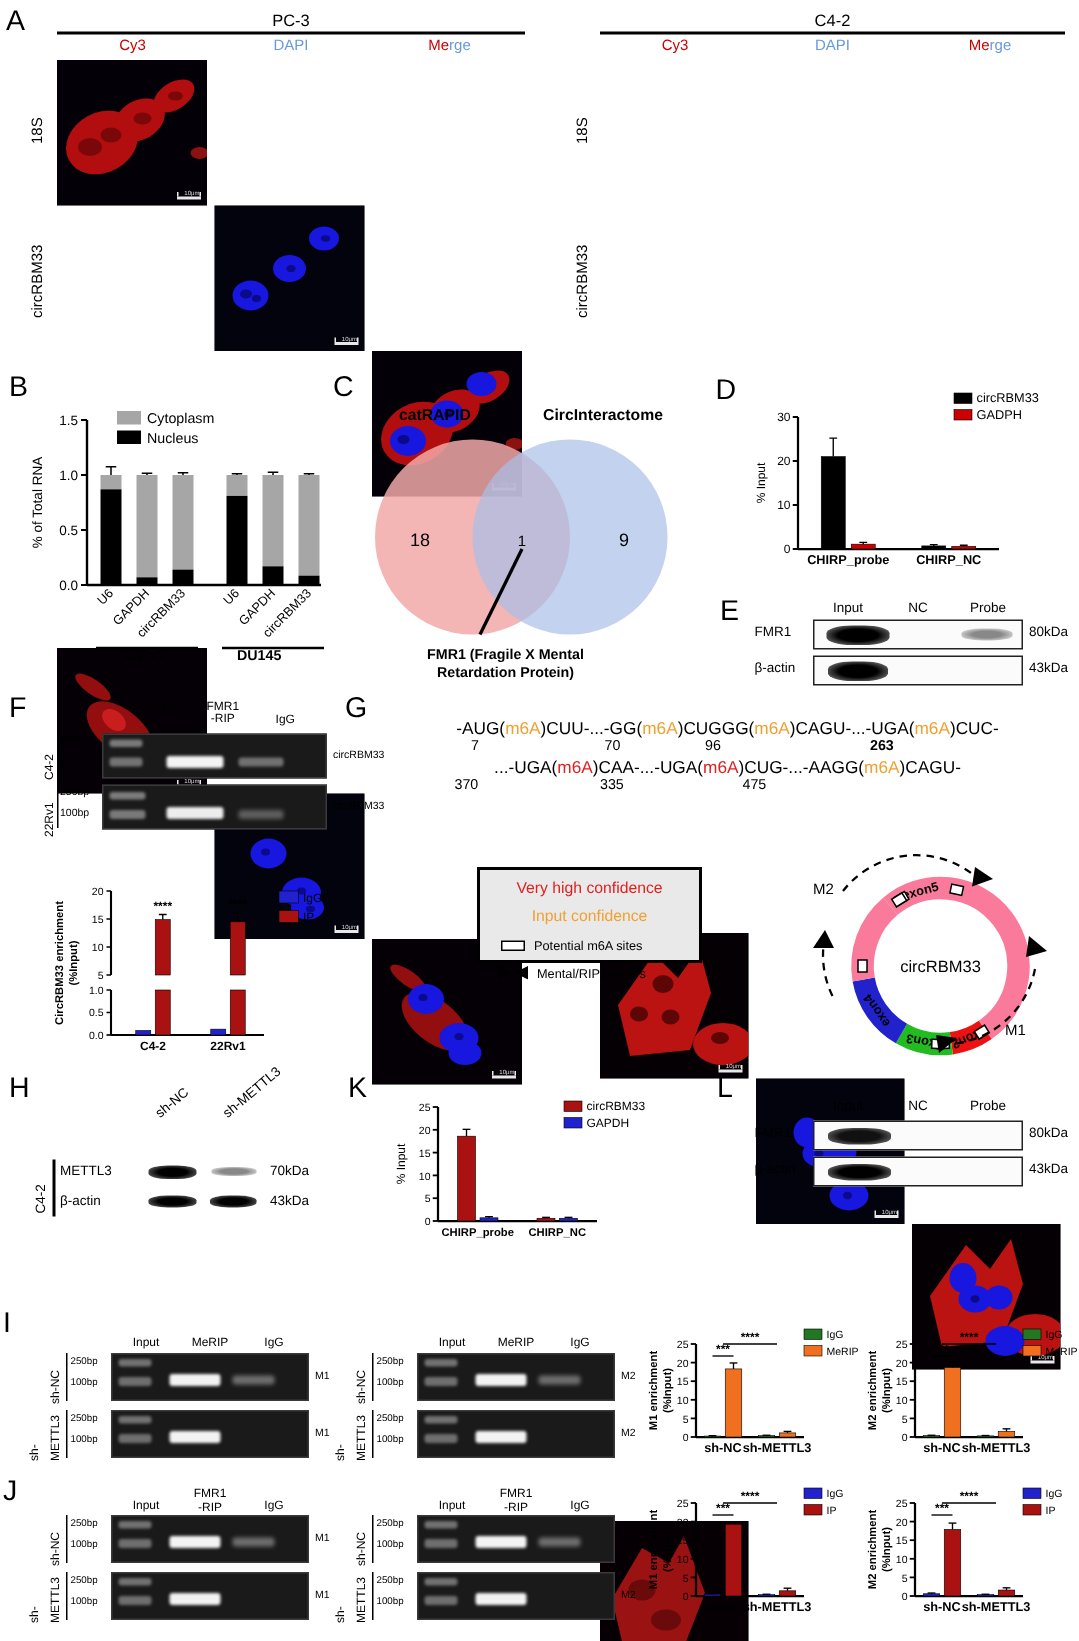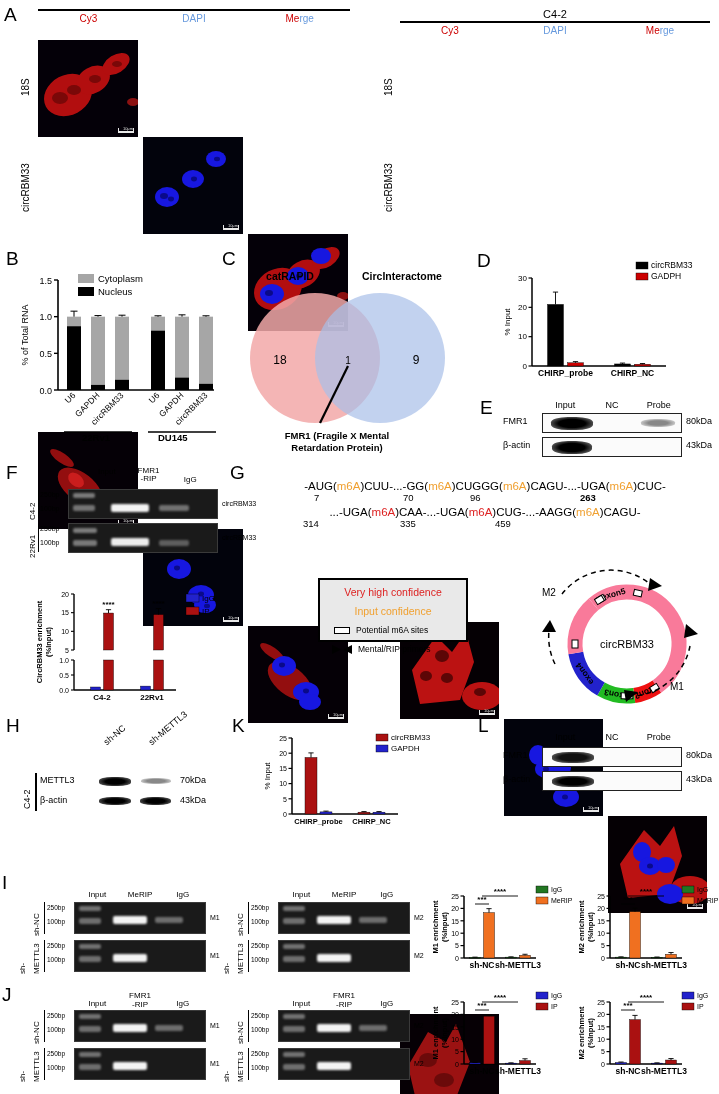--- a/index.html
+++ b/index.html
@@ -28,20 +28,21 @@
   svg text { font-family:"Liberation Sans", sans-serif; }
 </style>
 </head>
 <body>
 
 <div class="abs" style="left:4px;top:4px;">
   <span class="plabel">A</span>
 </div>
 
 <div class="abs" style="left:38px;top:8px;width:312px;">
+  <div style="text-align:center;font-size:11px;">PC-3</div>
   <div class="hdrline" style="margin-top:1px;"></div>
   <div style="display:flex;gap:5px;margin-top:2px;">
     <div style="flex:1;text-align:center;font-size:10px;color:#cc0000;">Cy3</div>
     <div style="flex:1;text-align:center;font-size:10px;color:#6699dd;">DAPI</div>
     <div style="flex:1;text-align:center;font-size:10px;"><span style="color:#cc0000">Me</span><span style="color:#6699dd">rge</span></div>
   </div>
 </div>
 
 <div class="abs vtext" style="left:20px;top:52px;height:70px;font-size:10px;display:flex;align-items:center;justify-content:center;">
   <span>18S</span>
@@ -471,23 +472,23 @@
 <div class="abs" style="left:255px;top:480px;width:460px;">
   <div style="font-size:11.5px;text-align:center;white-space:nowrap;" id="seqline1"><span style="color: rgb(0, 0, 0);">-AUG(</span><span style="color: rgb(240, 160, 48);">m6A</span><span style="color: rgb(0, 0, 0);">)CUU-...-GG(</span><span style="color: rgb(240, 160, 48);">m6A</span><span style="color: rgb(0, 0, 0);">)CUGGG(</span><span style="color: rgb(240, 160, 48);">m6A</span><span style="color: rgb(0, 0, 0);">)CAGU-...-UGA(</span><span style="color: rgb(240, 160, 48);">m6A</span><span style="color: rgb(0, 0, 0);">)CUC-</span></div>
   <div style="font-size:9.5px;position:relative;height:12px;">
     <span style="position:absolute;left:59px;">7</span>
     <span style="position:absolute;left:148px;">70</span>
     <span style="position:absolute;left:215px;">96</span>
     <span style="position:absolute;left:325px;font-weight:bold;">263</span>
   </div>
   <div style="font-size:11.5px;text-align:center;white-space:nowrap;margin-top:2px;" id="seqline2"><span style="color: rgb(0, 0, 0);">...-UGA(</span><span style="color: rgb(221, 34, 34);">m6A</span><span style="color: rgb(0, 0, 0);">)CAA-...-UGA(</span><span style="color: rgb(221, 34, 34);">m6A</span><span style="color: rgb(0, 0, 0);">)CUG-...-AAGG(</span><span style="color: rgb(240, 160, 48);">m6A</span><span style="color: rgb(0, 0, 0);">)CAGU-</span></div>
   <div style="font-size:9.5px;position:relative;height:12px;">
-    <span style="position:absolute;left:48px;">314</span>
+    <span style="position:absolute;left:48px;">370</span>
     <span style="position:absolute;left:145px;">335</span>
-    <span style="position:absolute;left:240px;">459</span>
+    <span style="position:absolute;left:240px;">475</span>
   </div>
 </div>
 
 <div class="abs" style="left:318px;top:578px;width:150px;height:64px;background:#e9e9e9;border:2px solid #000;">
   <div style="text-align:center;font-size:10.5px;color:#dd2222;margin-top:6px;">Very high confidence</div>
   <div style="text-align:center;font-size:10.5px;color:#f0a030;margin-top:7px;">Input confidence</div>
   <div style="display:flex;align-items:center;gap:6px;margin:8px 0 0 14px;">
     <span style="display:inline-block;width:16px;height:7px;background:#fff;border:1.4px solid #000;"></span>
     <span style="font-size:8.5px;">Potential m6A sites</span>
   </div>

